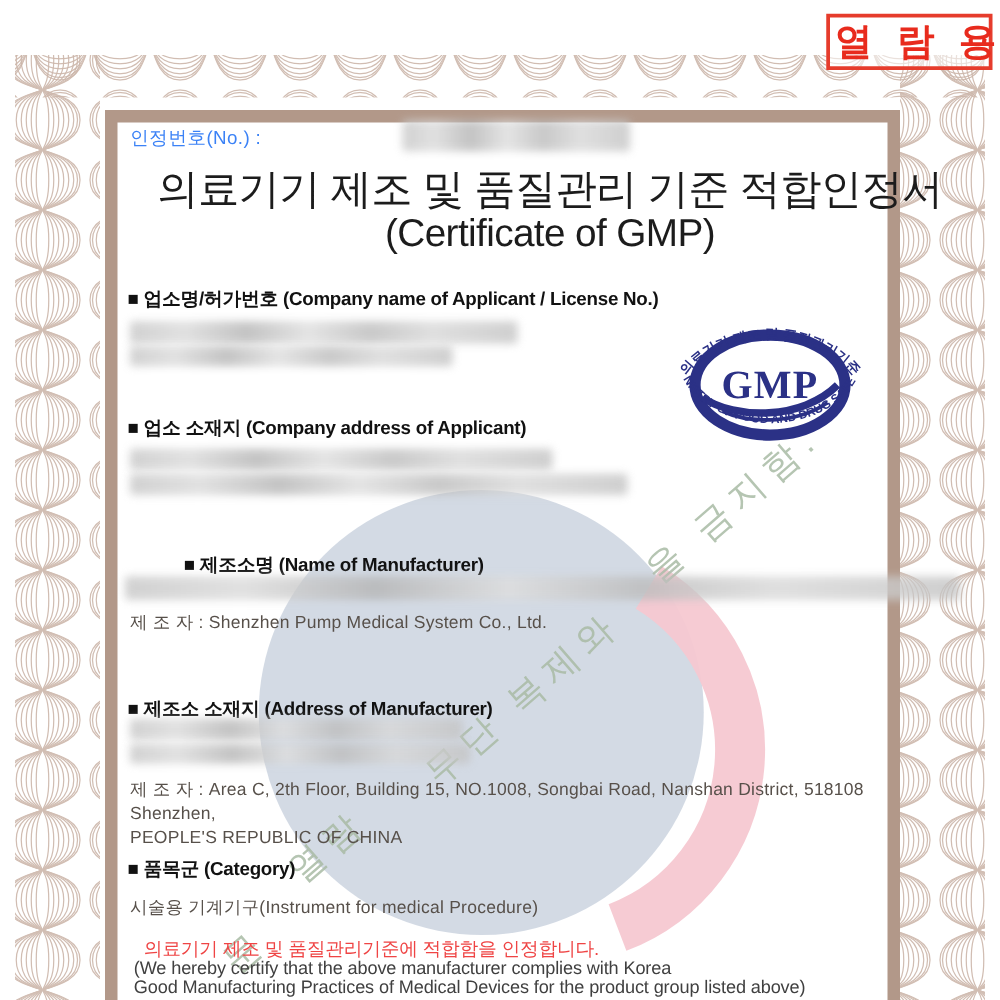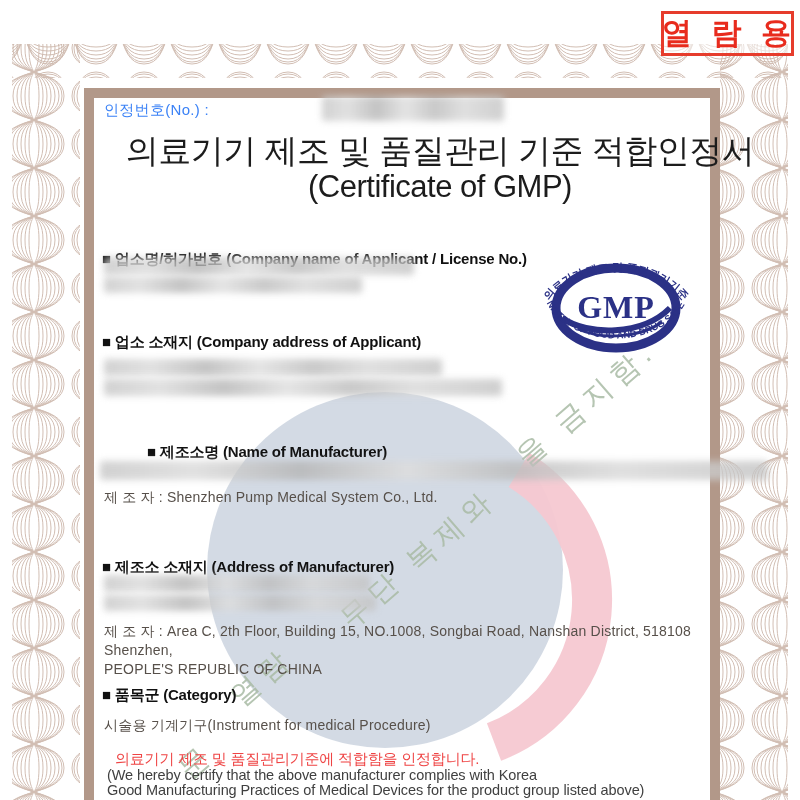--- a/index.html
+++ b/index.html
@@ -30,21 +30,21 @@
   .blur-bar{
     position:absolute;z-index:5;border-radius:3px;
     background:linear-gradient(90deg,#c6c6c6,#dadada 14%,#b5b5b5 30%,#dedede 46%,#bcbcbc 62%,#d8d8d8 78%,#c3c3c3);
     filter:blur(3.5px);opacity:.8;
   }
   .certify-kr{font-size:15px;font-weight:normal;color:#ef4444;letter-spacing:-.2px;}
   .certify-en{font-size:14.5px;color:#404040;letter-spacing:-.1px;line-height:1.0;}
   
   .stamp{
     position:absolute;left:661px;top:11px;width:133px;height:45px;z-index:6;
-    border:3px solid #e63c2c;box-sizing:border-box;display:flex;align-items:center;justify-content:center;
+    border:3px solid #e63c2c;box-sizing:border-box;display:flex;align-items:center;justify-content:flex-start;
     background:rgba(255,255,255,.55);
   }
   .stamp-text{
     font-family:"Liberation Serif","DejaVu Serif",serif;
     font-size:30px;font-weight:bold;color:#e82b1d;letter-spacing:6px;white-space:nowrap;text-indent:4px;
   }
   
   #gmp-seal{position:absolute;left:536px;top:244px;z-index:5;}
 </style>
 </head>
@@ -101,21 +101,21 @@
   </div>
 
   <div class="content certno-label" style="left:104px;top:101px;">인정번호(No.) :</div>
   <div class="blur-bar" style="left:322px;top:96px;width:182px;height:25px;"></div>
 
   <div class="content title-block" style="left:94px;top:133px;">
     <div class="title-kr">의료기기 제조 및 품질관리 기준 적합인정서</div>
     <div class="title-en">(Certificate of GMP)</div>
   </div>
 
-  <div class="content sec-head" style="left:102px;top:230px;margin-top:20px;">■ 업소명/허가번호 (Company name of Applicant / License No.)</div>
+  <div class="content sec-head" style="left:102px;top:230px;">■ 업소명/허가번호 (Company name of Applicant / License No.)</div>
   <div class="blur-bar" style="left:104px;top:257px;width:310px;height:18px;"></div>
   <div class="blur-bar" style="left:104px;top:277px;width:258px;height:16px;"></div>
 
   <div class="content sec-head" style="left:102px;top:333px;text-align:center;">■ 업소 소재지 (Company address of Applicant)</div>
   <div class="blur-bar" style="left:104px;top:359px;width:338px;height:17px;"></div>
   <div class="blur-bar" style="left:104px;top:379px;width:398px;height:17px;"></div>
 
   <div class="content sec-head" style="left:102px;top:443px;margin-left:45px;">■ 제조소명 (Name of Manufacturer)</div>
   <div class="blur-bar" style="left:100px;top:461px;width:668px;height:19px;"></div>
   <div class="content sec-detail" style="left:104px;top:488px;">제 조 자 : Shenzhen Pump Medical System Co., Ltd.</div>

